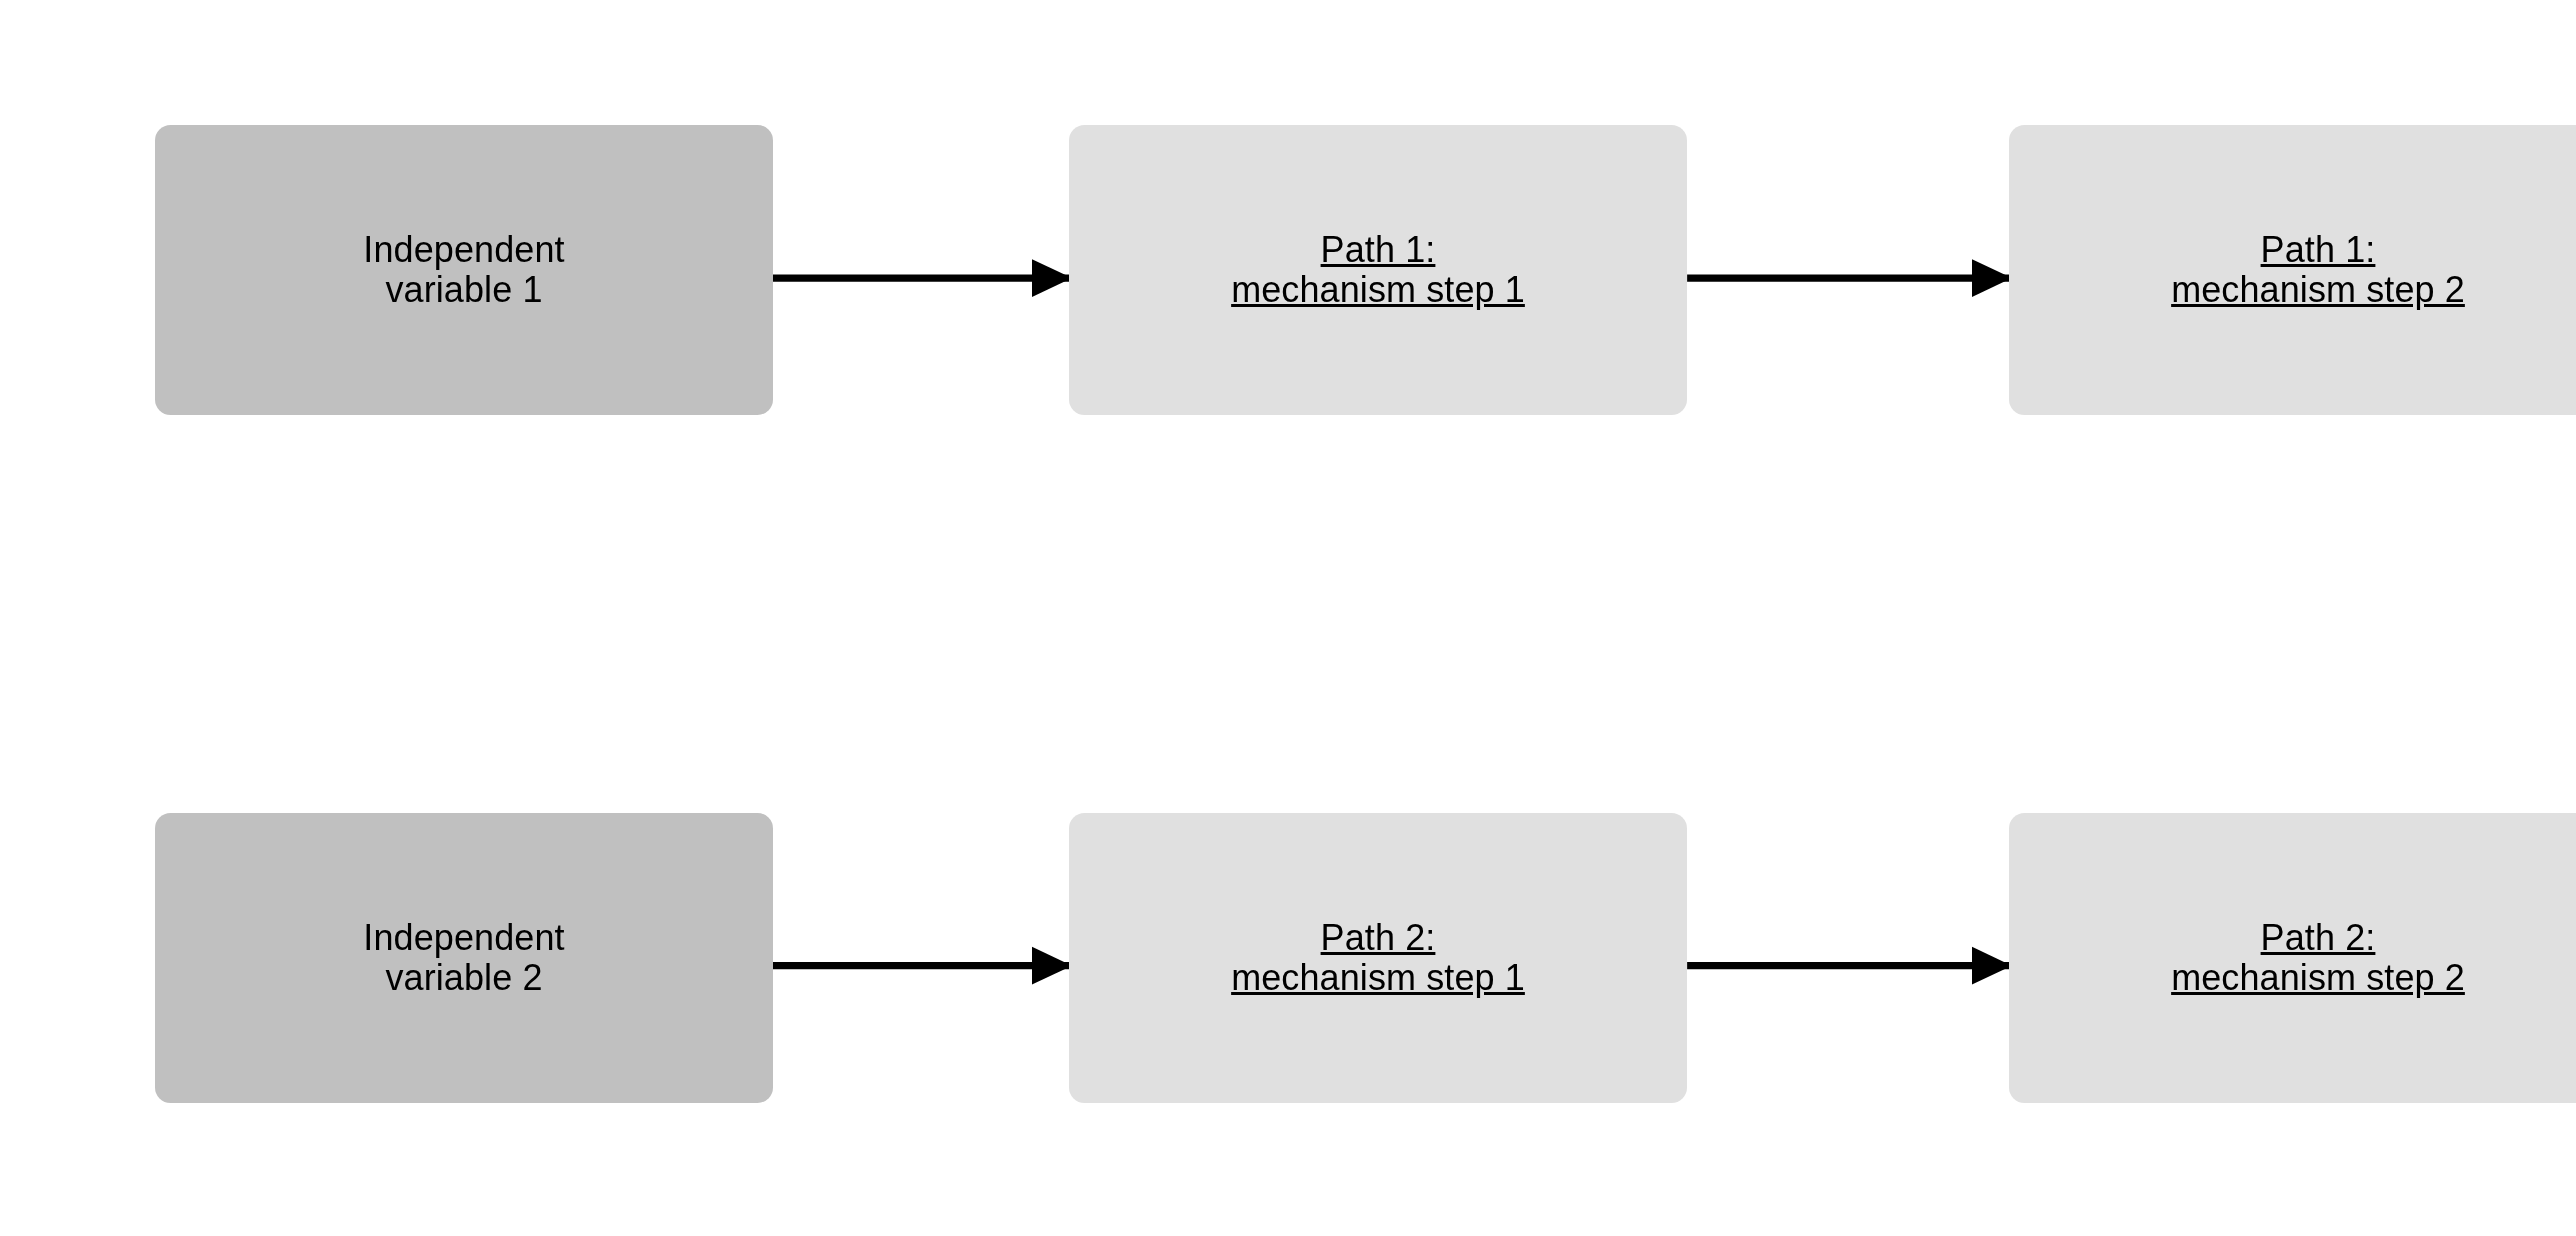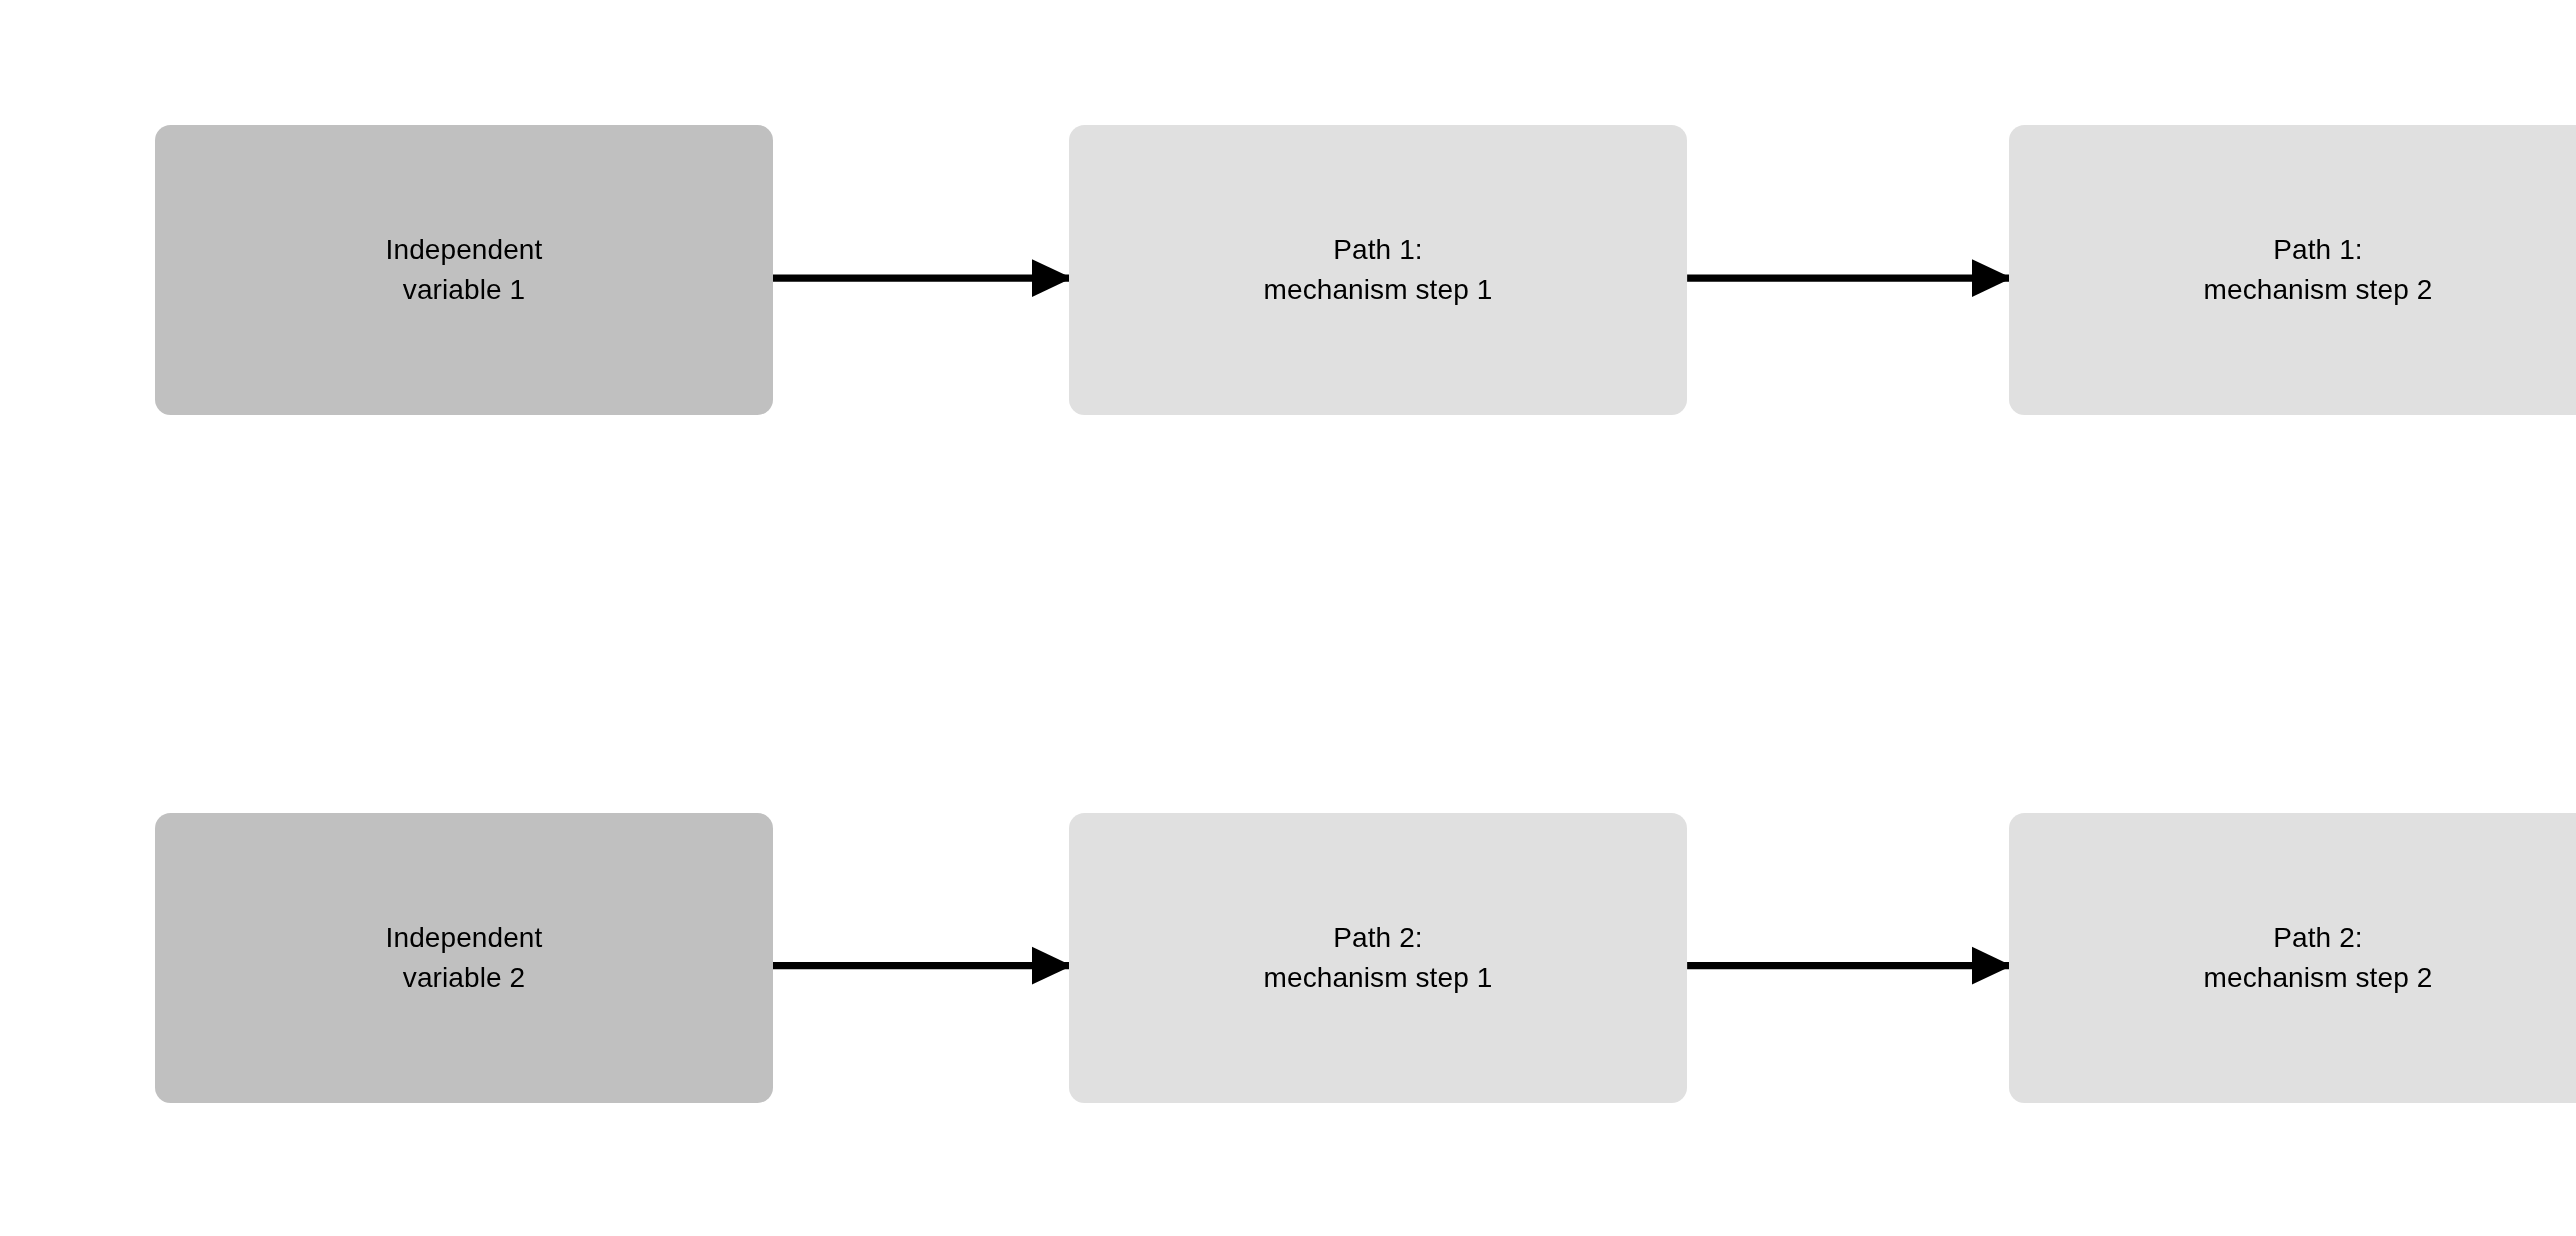--- a/index.html
+++ b/index.html
@@ -29,28 +29,28 @@
   }
   .node {
     position: absolute;
     box-sizing: border-box;
     display: flex;
     align-items: center;
     justify-content: center;
     text-align: center;
     border-radius: 15.5px;
     color: #000000;
-    font-size: 28px;
+    font-size: 36px;
     line-height: 40px;
     font-weight: 400;
     letter-spacing: 0.1px;
     white-space: pre-line;
   }
   .node-primary { background: #c0c0c0; }
-  .node-step    { background: #e0e0e0; }
+  .node-step    { background: #e0e0e0; text-decoration: underline; }
   .node-label {
     display: block;
     white-space: pre-line;
   }
 </style>
 </head>
 <body>
 
 <div id="diagram-root">
 

